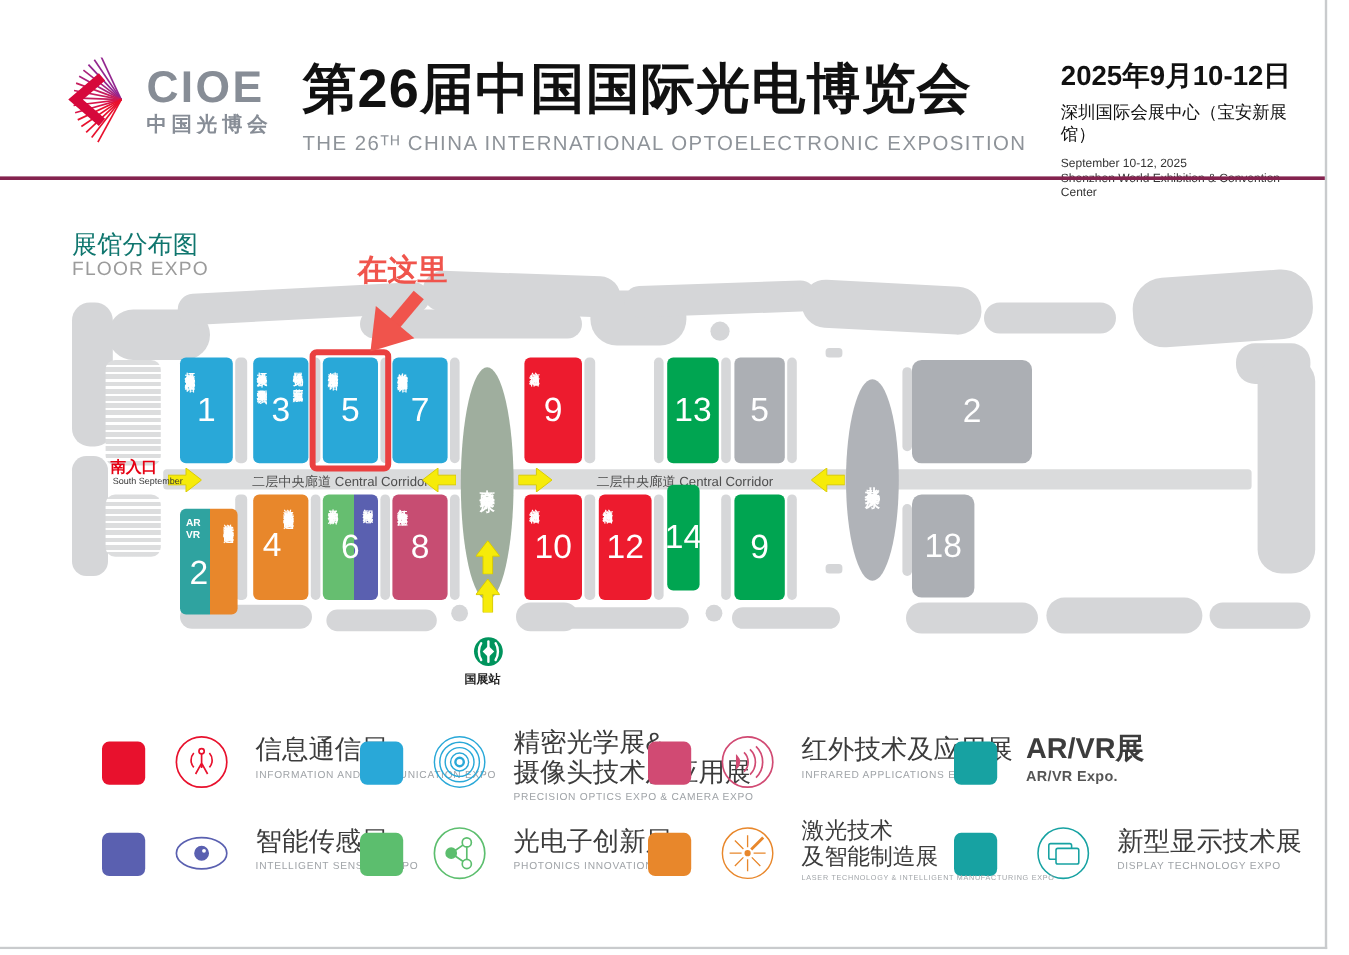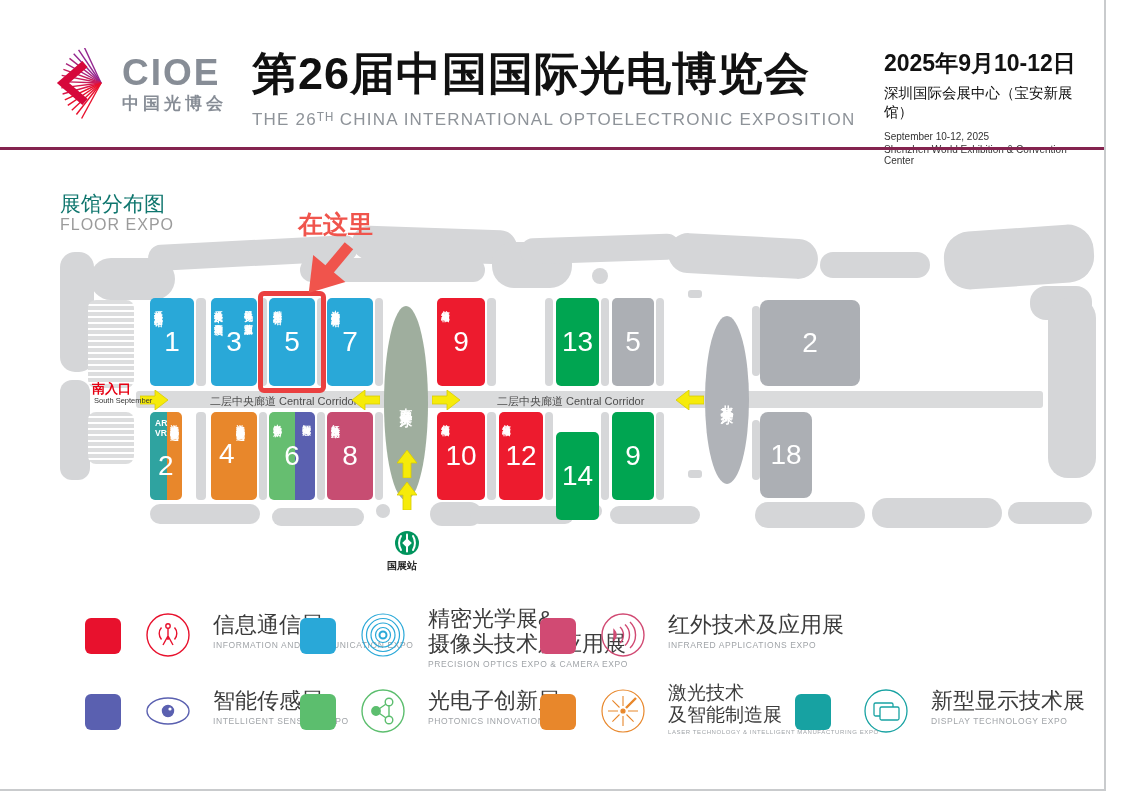--- a/index.html
+++ b/index.html
@@ -237,21 +237,21 @@
   </div>
   <div class="hall blue" style="left:269px;top:298px;width:46px;height:88px;">
     <span class="vlabel" style="left:4px;">精密光学加工馆</span>
     <span class="num">5</span>
   </div>
   <div class="hall blue" style="left:327px;top:298px;width:46px;height:88px;">
     <span class="vlabel" style="left:4px;">光学真空镀膜加工馆</span>
     <span class="num">7</span>
   </div>
 
-  <div class="hall split2" style="left:150px;top:412px;width:32px;height:88px;">
+  <div class="hall split2" style="left:150px;top:424px;width:48px;height:88px;">
     <span class="h2ar">AR VR</span>
     <span class="vlabel" style="right:2px;">激光技术及智能制造</span>
     <span class="num" style="position:absolute;left:8px;bottom:18px;">2</span>
   </div>
   <div class="hall orange" style="left:211px;top:412px;width:46px;height:88px;">
     <span class="vlabel" style="left:25px;">激光技术及智能制造</span>
     <span class="num" style="position:absolute;left:8px;top:26px;">4</span>
   </div>
   <div class="hall split6" style="left:269px;top:412px;width:46px;height:88px;">
     <span class="vlabel" style="left:4px;">光电子创新</span>
@@ -275,21 +275,21 @@
   </div>
 
   <div class="hall red" style="left:437px;top:412px;width:48px;height:88px;">
     <span class="vlabel" style="left:4px;">信息通信</span>
     <span class="num">10</span>
   </div>
   <div class="hall red" style="left:499px;top:412px;width:44px;height:88px;">
     <span class="vlabel" style="left:3px;">信息通信</span>
     <span class="num">12</span>
   </div>
-  <div class="hall green" style="left:556px;top:432px;width:43px;height:88px;">
+  <div class="hall green" style="left:556px;top:404px;width:27px;height:88px;">
     <span class="num">14</span>
   </div>
   <div class="hall green" style="left:612px;top:412px;width:42px;height:88px;">
     <span class="num">9</span>
   </div>
 
   <div class="hall grayh" style="left:760px;top:300px;width:100px;height:86px;border-radius:8px;">
     <span class="num">2</span>
   </div>
   <div class="hall grayh" style="left:760px;top:412px;width:52px;height:86px;border-radius:8px;">
@@ -358,20 +358,27 @@
         <path d="M14 18 a7 7 0 0 1 0 10 Z" fill="#d14a73"></path>
         <path d="M20 15 a11 11 0 0 1 0 16 M25 12.5 a14.5 14.5 0 0 1 0 21 M30 10 a18 18 0 0 1 0 26"></path>
       </svg>
     </span>
     <div class="lg-tx">
       <div class="lg-t">红外技术及应用展</div>
       <div class="lg-s">INFRARED APPLICATIONS EXPO</div>
     </div>
   </div>
 
+  <div class="lg-item" style="left:795px;top:612px;">
+    <span class="sw" style="background:#17a2a2;"></span>
+    <div class="lg-tx" style="margin-left:24px;">
+      <div class="lg-t" style="font-size:24px;font-weight:bold;">AR/VR展</div>
+      <div class="lg-s dark">AR/VR Expo.</div>
+    </div>
+  </div>
 
   <div class="lg-item" style="left:85px;top:688px;">
     <span class="sw" style="background:#5a60b0;"></span>
     <span class="lg-ic">
       <svg width="46" height="46" viewBox="0 0 46 46" stroke="#5a60b0" fill="none" stroke-width="1.4">
         <ellipse cx="23" cy="23" rx="21" ry="13"></ellipse>
         <circle cx="23" cy="23" r="5.5" fill="#5a60b0"></circle>
         <circle cx="25" cy="21" r="1.6" fill="#fff" stroke="none"></circle>
       </svg>
     </span>

